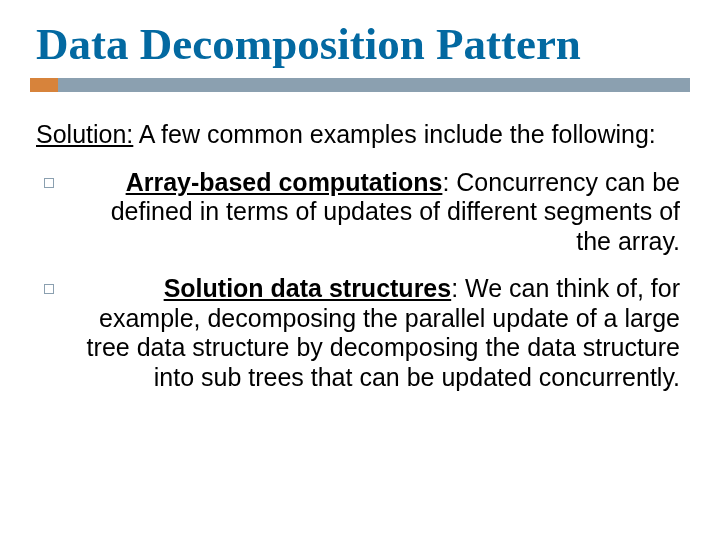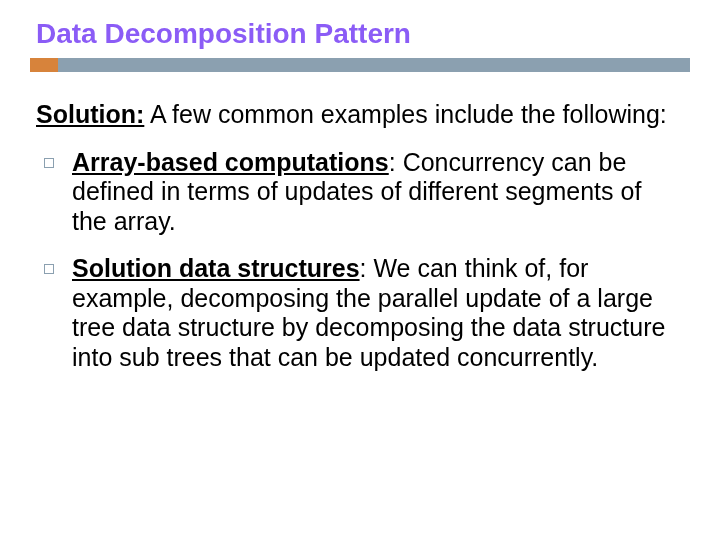--- a/index.html
+++ b/index.html
@@ -10,25 +10,26 @@
     font-family: Arial, Helvetica, sans-serif;
     position: relative;
     overflow: hidden;
   }
   .slide {
     width: 100%;
     height: 100%;
     padding: 18px 30px 30px 30px;
   }
   .title {
-    font-size: 28px;
+    font-size: 45px;
     font-weight: bold;
-    color: #8b5cf6;
+    color: #0369a1;
     margin-bottom: 8px;
     padding-left: 6px;
+    font-family: Liberation Serif, serif;
   }
   .accent-bar {
     display: flex;
     width: 100%;
     height: 14px;
     margin-bottom: 28px;
   }
   .accent-left {
     width: 28px;
     height: 100%;
@@ -43,30 +44,31 @@
     padding-left: 6px;
     padding-right: 10px;
     font-size: 25px;
     line-height: 1.18;
     color: #000000;
   }
   .intro {
     margin-bottom: 2px;
   }
   .solution-label {
-    font-weight: bold;
+    font-weight: normal;
     text-decoration: underline;
   }
   .bullet-list {
     list-style: none;
   }
   .bullet-list li {
     position: relative;
     padding-left: 36px;
     margin-top: 18px;
+    text-align: right;
   }
   .bullet-square {
     position: absolute;
     left: 8px;
     top: 10px;
     width: 10px;
     height: 10px;
     border: 1.5px solid #8ba0b0;
     background: transparent;
   }

